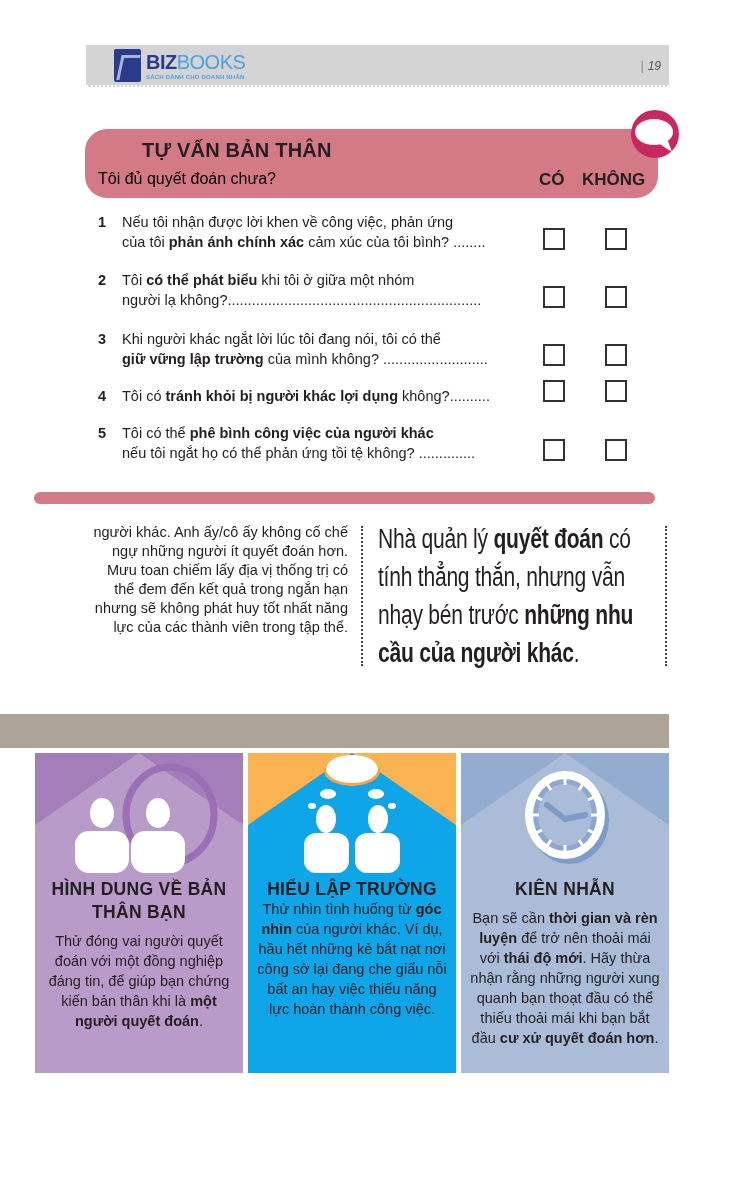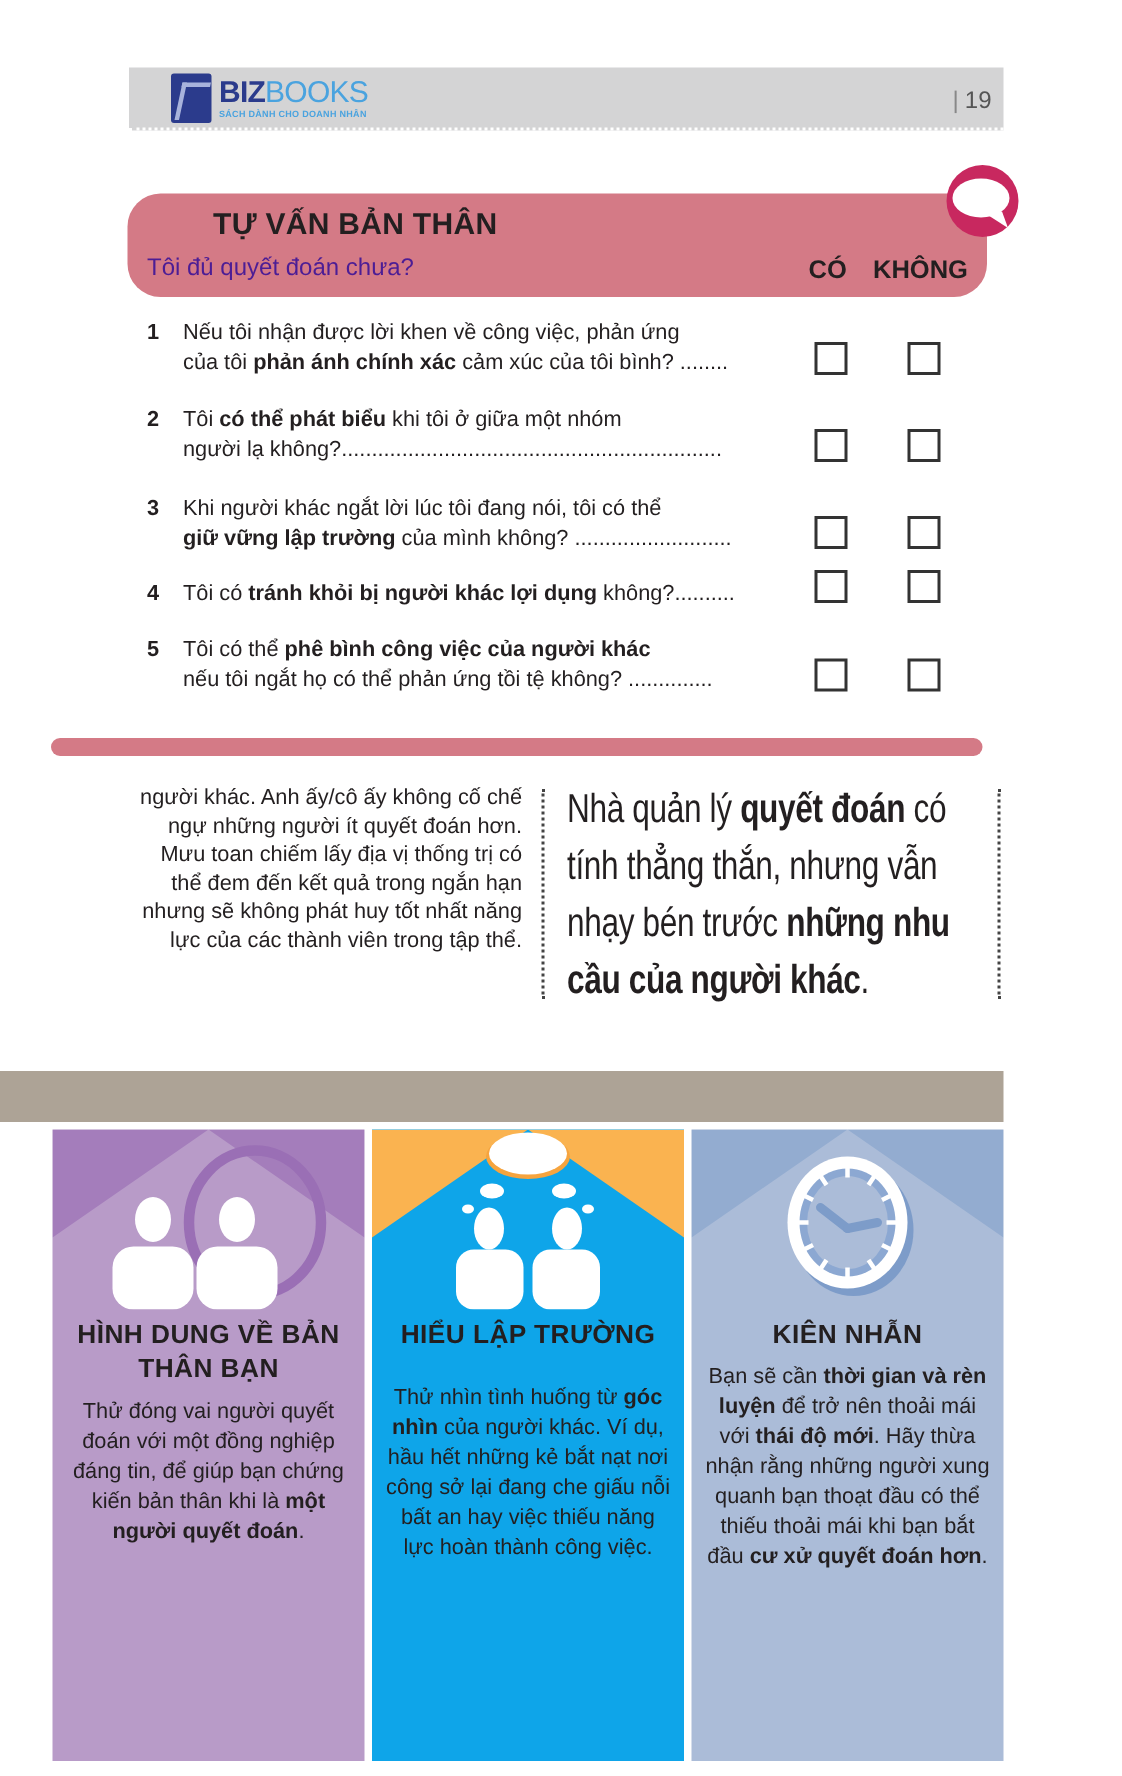--- a/index.html
+++ b/index.html
@@ -14,51 +14,51 @@
   .logo { position: absolute; left: 8px; top: 4px; display: flex; align-items: center; padding-left: 20px; }
   .logo-mark {
     width: 27px; height: 33px; background: #2b3b8c; border-radius: 2px; position: relative; overflow: hidden;
   }
   .logo-mark::before { content: ""; position: absolute; left: 5px; top: 6px; width: 16px; height: 22px;
     border-left: 3px solid #c9d3f0; border-top: 3px solid #c9d3f0; transform: skewX(-12deg); opacity: .8; }
   .logo-text { margin-left: 5px; line-height: 1; }
   .logo-biz { font-family: "Liberation Sans", sans-serif; font-weight: bold; font-size: 20px; color: #2b3b8c; letter-spacing: -0.5px; }
   .logo-books { font-family: "Liberation Sans", sans-serif; font-size: 20px; color: #4aa3df; letter-spacing: -0.5px; }
   .logo-sub { font-family: "Liberation Sans", sans-serif; font-size: 6px; color: #4aa3df; font-weight: bold; margin-top: 2px; letter-spacing: 0.2px; }
-  .page-num { position: absolute; right: 8px; top: 14px; font-family: "Liberation Sans", sans-serif; font-size: 16px; color: #555; }
+  .page-num { position: absolute; right: 8px; top: 14px; font-family: "Liberation Sans", sans-serif; font-size: 12px; color: #555; font-style: italic; }
   .page-num .bar { color: #888; margin-right: 4px; }
 
   
   .quiz-banner {
     position: absolute; left: 85px; top: 129px; width: 573px; height: 69px;
     background: #d47a86; border-radius: 22px;
   }
   .quiz-title { position: absolute; left: 13px; top: 10px; font-family: "Liberation Sans", sans-serif; font-weight: bold; font-size: 20px; color: #231f20; letter-spacing: 0.2px; margin-left: 44px; }
-  .quiz-subtitle { position: absolute; left: 13px; top: 41px; font-family: "Liberation Sans", sans-serif; font-size: 16px; color: #4c1d95; }
+  .quiz-subtitle { position: absolute; left: 13px; top: 41px; font-family: "Liberation Sans", sans-serif; font-size: 16px; color: #000000; }
   .col-yes { position: absolute; left: 454px; top: 41px; font-family: "Liberation Sans", sans-serif; font-weight: bold; font-size: 17px; }
   .col-no { position: absolute; left: 497px; top: 41px; font-family: "Liberation Sans", sans-serif; font-weight: bold; font-size: 17px; }
   .speech-icon { position: absolute; left: 628px; top: 110px; width: 54px; height: 50px; }
 
   .question { position: absolute; left: 98px; width: 440px; font-family: "Liberation Sans", sans-serif; font-size: 14.5px; line-height: 20px; color: #231f20; }
   .question .num { position: absolute; left: 0; top: 0; font-weight: bold; }
   .question .qtext { margin-left: 24px; display: block; }
   .question b { font-weight: bold; }
   .checkbox { position: absolute; width: 22px; height: 22px; border: 2px solid #333; background: #fff; cursor: pointer; }
 
   .divider-bar { position: absolute; left: 34px; top: 492px; width: 621px; height: 12px; background: #d47a86; border-radius: 6px; }
 
   
   .body-col { position: absolute; left: 88px; top: 523px; width: 260px; font-family: "Liberation Sans", sans-serif; font-size: 14.5px; line-height: 19px; color: #231f20; text-align: right; }
   .dotline { position: absolute; width: 0; border-left: 2px dotted #444; }
   .pullquote { position: absolute; left: 378px; top: 520px; width: 280px; font-family: "Liberation Sans", sans-serif; font-size: 27px; line-height: 38px; color: #231f20; transform: scaleX(0.78); transform-origin: left top; width: 360px; letter-spacing: -0.3px; font-weight: normal; }
   .pullquote b { font-weight: bold; }
 
   
   .tips-band { position: absolute; left: 0; top: 714px; width: 669px; height: 34px; background: #ada396; }
-  .panel { position: absolute; top: 753px; width: 208px; height: 421px; overflow: hidden; }
+  .panel { position: absolute; top: 753px; width: 208px; height: 320px; overflow: hidden; }
   .panel .icon { position: absolute; left: 0; top: 0; width: 208px; height: 120px; }
   .panel-title { position: absolute; left: 0; width: 100%; text-align: center; font-family: "Liberation Sans", sans-serif; font-weight: bold; font-size: 17.5px; line-height: 23px; color: #231f20; letter-spacing: 0.3px; }
   .panel-body { position: absolute; left: 8px; width: 192px; text-align: center; font-family: "Liberation Sans", sans-serif; font-size: 14.5px; line-height: 20px; color: #231f20; }
   .panel-body b { font-weight: bold; }
 </style>
 </head>
 <body>
 
 <div class="header">
   <div class="logo">
@@ -148,21 +148,21 @@
     <ellipse cx="80" cy="41" rx="8" ry="5" fill="#fff"></ellipse>
     <ellipse cx="128" cy="41" rx="8" ry="5" fill="#fff"></ellipse>
     <ellipse cx="64" cy="53" rx="4" ry="3" fill="#fff"></ellipse>
     <ellipse cx="144" cy="53" rx="4" ry="3" fill="#fff"></ellipse>
     <ellipse cx="78" cy="66" rx="10" ry="14" fill="#fff"></ellipse>
     <rect x="56" y="80" width="45" height="40" rx="12" fill="#fff"></rect>
     <ellipse cx="130" cy="66" rx="10" ry="14" fill="#fff"></ellipse>
     <rect x="107" y="80" width="45" height="40" rx="12" fill="#fff"></rect>
   </svg>
   <div class="panel-title" style="top:125px;">HIỂU LẬP TRƯỜNG</div>
-  <div class="panel-body" style="top:169px;"><span>Thử nhìn tình huống từ </span><b>góc nhìn</b><span> của người khác. Ví dụ, hầu hết những kẻ bắt nạt nơi công sở lại đang che giấu nỗi bất an hay việc thiếu năng lực hoàn thành công việc.</span></div>
+  <div class="panel-body" style="top:146px;"><span>Thử nhìn tình huống từ </span><b>góc nhìn</b><span> của người khác. Ví dụ, hầu hết những kẻ bắt nạt nơi công sở lại đang che giấu nỗi bất an hay việc thiếu năng lực hoàn thành công việc.</span></div>
 </div>
 
 <div class="panel" style="left:461px;background:#abbcd8;">
   <svg class="icon" viewBox="0 0 208 120">
     <polygon points="0,0 208,0 208,72 104,0 0,72" fill="#93acd0"></polygon>
     <ellipse cx="108" cy="67" rx="40" ry="44" fill="#7d9cc9"></ellipse>
     <ellipse cx="104" cy="62" rx="40" ry="44" fill="#fff"></ellipse>
     <ellipse cx="104" cy="62" rx="32" ry="36" fill="#8ca8d2"></ellipse>
     <ellipse cx="104" cy="62" rx="27" ry="31" fill="#abbcd8"></ellipse>
     <g stroke="#fff" stroke-width="3">

